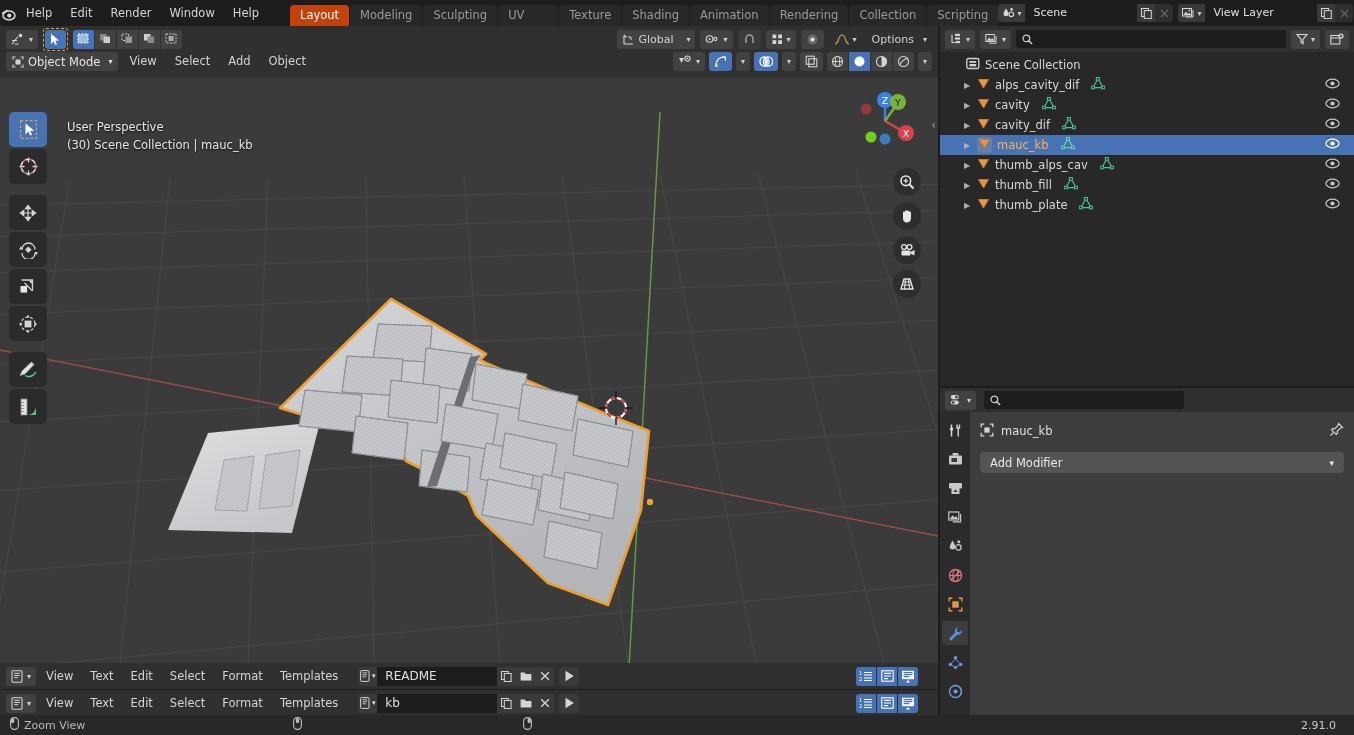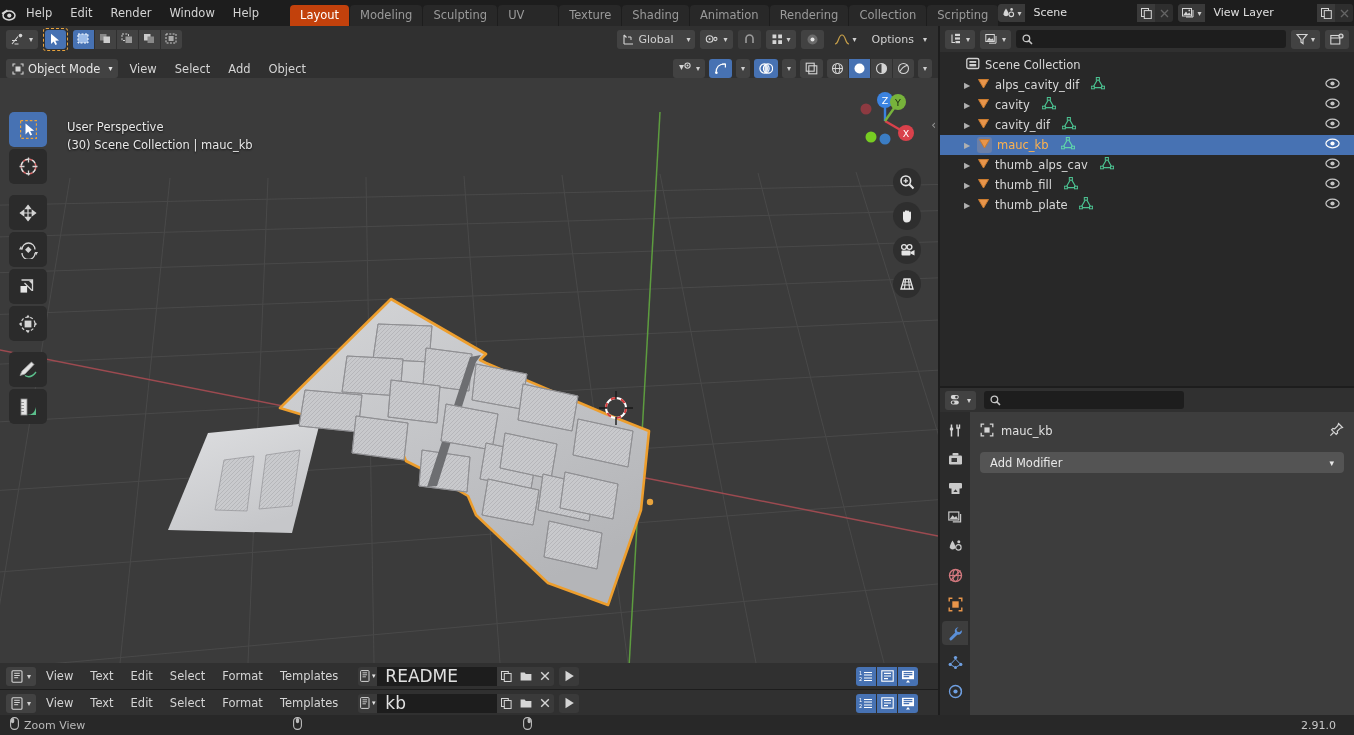--- a/index.html
+++ b/index.html
@@ -42,21 +42,21 @@
   .db-btn.dim { opacity:0.35; }
 
   
   .viewport { position:absolute; left:0; top:26px; width:938px; height:637px; background:#393939; }
   .vp-toolrow {
     position:absolute; left:0; top:0; width:938px; height:26px;
     background:#303030; display:flex; align-items:center; padding:0 6px; gap:5px;
   }
   .vp-headrow {
     position:absolute; left:0; top:26px; width:938px; height:26px;
-    background:#303030; display:flex; align-items:flex-end; padding:0 6px; gap:4px;
+    background:#303030; display:flex; align-items:flex-start; padding:0 6px; gap:4px;
   }
   .tb-btn {
     height:19px; display:flex; align-items:center; gap:3px; padding:0 5px;
     background:#424242; border-radius:3px; color:#d0d0d0; font-size:11px; cursor:default;
   }
   .tb-btn.flat { background:transparent; }
   .tb-btn.active { background:#4772b3; color:#fff; }
   .sel-group { display:flex; gap:1px; }
   .sel-btn { width:21px; height:19px; background:#424242; display:flex; align-items:center; justify-content:center; }
   .sel-btn:first-child { border-radius:3px 0 0 3px; }
@@ -132,21 +132,21 @@
     display:flex; align-items:center; padding:0 10px; font-size:11.5px; color:#e8e8e8;
   }
 
   
   .texted { position:absolute; left:0; width:938px; height:26px; background:#303030;
             display:flex; align-items:center; padding:0 6px; gap:3px; }
   .texted.one { top:663px; }
   .texted.two { top:690px; }
   .te-menu { padding:2px 7px; font-size:11.5px; color:#d4d4d4; border-radius:3px; }
   .te-db { display:flex; align-items:center; margin-left:10px; }
-  .te-dbname { background:#1d1d1d; height:19px; line-height:19px; padding:0 8px; width:120px; font-size:17px; color:#e0e0e0; border-radius:0; }
+  .te-dbname { background:#1d1d1d; height:19px; line-height:19px; padding:0 8px; width:120px; font-size:12px; color:#e0e0e0; border-radius:0; }
   .te-sq { width:19px; height:19px; background:#3a3a3a; display:flex; align-items:center; justify-content:center; }
   .te-run { width:20px; height:19px; display:flex; align-items:center; justify-content:center; background:#3a3a3a; border-radius:3px; margin-left:5px; }
   .te-right { margin-left:auto; display:flex; gap:1px; padding-right:14px; }
   .te-tog { width:20px; height:19px; background:#4772b3; display:flex; align-items:center; justify-content:center; }
   .te-tog:first-child { border-radius:3px 0 0 3px; }
   .te-tog:last-child { border-radius:0 3px 3px 0; }
 
   
   .statusbar {
     position:absolute; left:0; top:715px; width:1354px; height:20px; background:#282828;

